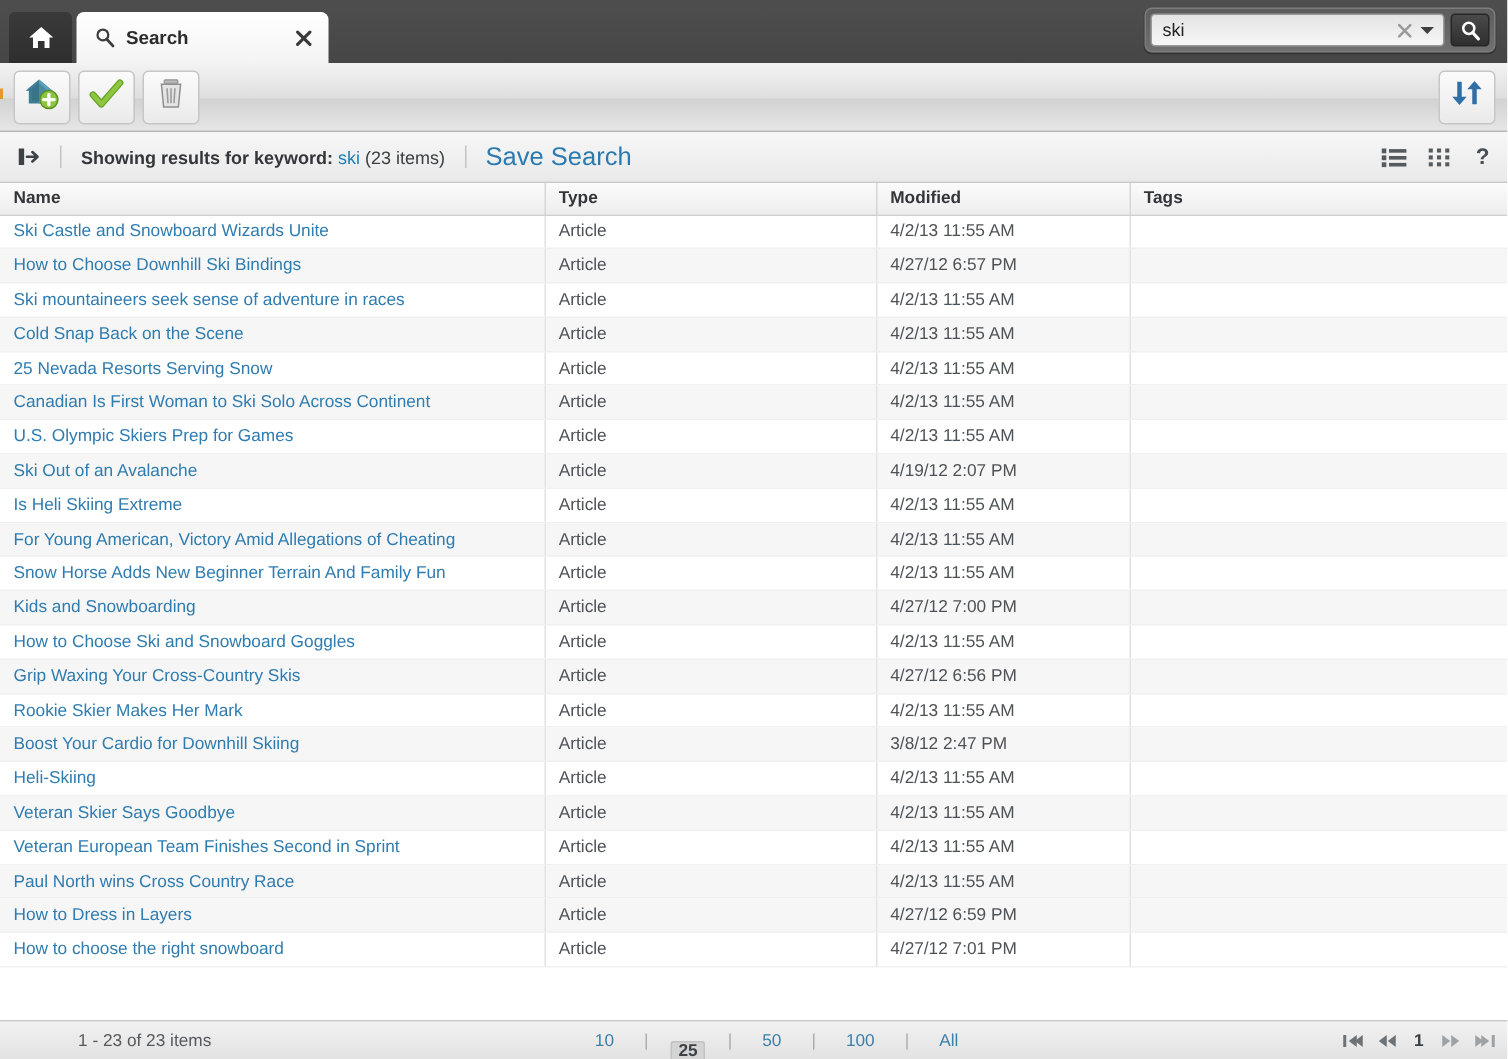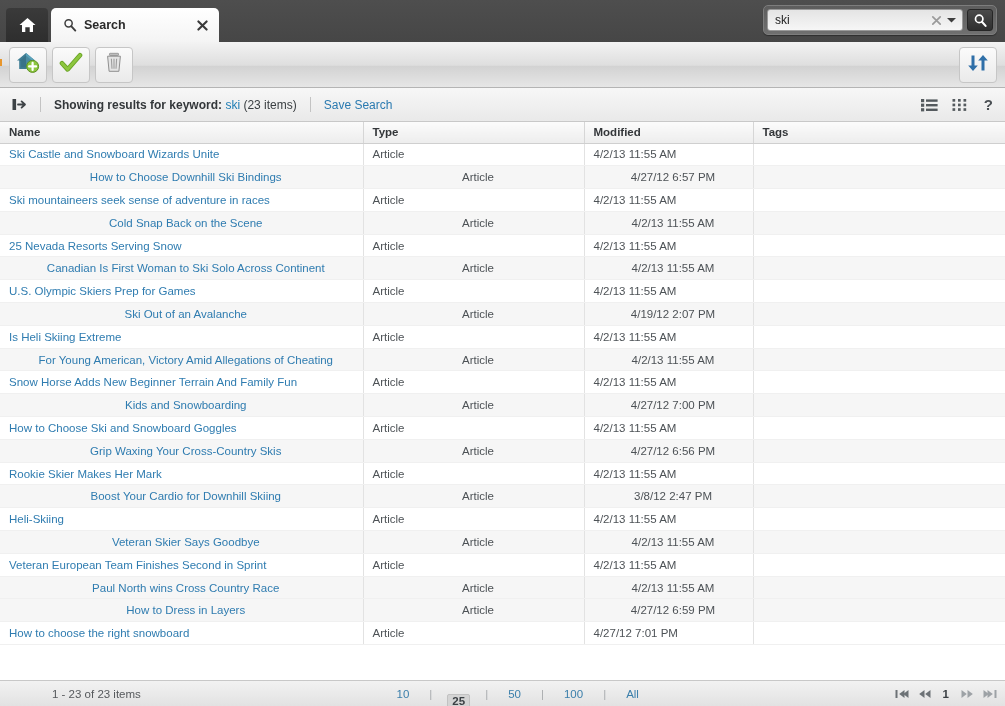--- a/index.html
+++ b/index.html
@@ -132,21 +132,21 @@
     border-bottom: 1px solid #c8c8c8;
     display: flex; align-items: center;
     padding: 0 10px 0 12px;
     flex: none;
   }
   .panel-toggle { display:flex; align-items:center; cursor:pointer; }
   .vsep { width: 1px; height: 15px; background: #c3c3c3; margin: 0 13px; }
   .showing { font-size: 12px; color: #33373a; font-weight: bold; white-space: nowrap; }
   .showing .kw { color: #1f7eb5; font-weight: normal; }
   .showing .cnt { color: #3a3f42; font-weight: normal; }
-  .savelink { font-size: 12px; color: #2a7ab0; cursor: pointer; white-space: nowrap; }
+  .savelink { font-size: 17px; color: #2a7ab0; cursor: pointer; white-space: nowrap; }
   .ibspacer { flex: 1; }
   .viewicon { margin-left: 14px; cursor: pointer; display:flex; align-items:center; }
   .helpicon { margin-left: 15px; margin-right: 2px; font-size: 15px; font-weight: bold; color: #4a4f53; cursor: pointer; }
 
   
   .tablewrap { flex: 1; overflow: hidden; position: relative; background:#fff; }
   table.results { width: 1005px; border-collapse: collapse; table-layout: fixed; }
   table.results th {
     height: 21px;
     background: linear-gradient(to bottom, #fbfbfb, #ededed);
@@ -161,21 +161,21 @@
   table.results td {
     height: 22.8px;
     font-size: 11.5px;
     color: #4d5256;
     padding: 0 0 0 9px;
     border-right: 1px solid #e2e2e2;
     border-bottom: 1px solid #f0f0f0;
     white-space: nowrap; overflow: hidden; text-overflow: ellipsis;
   }
   table.results td:last-child { border-right: 0; }
-  table.results tr.alt td { background: #f6f6f6; text-align: center; }
+  table.results tr.alt td { background: #f6f6f6; }
   .namelink { color: #2f7cb0; cursor: pointer; }
 
   
   .footer {
     height: 26px;
     background: linear-gradient(to bottom, #f2f2f2, #e2e2e2);
     border-top: 1px solid #c8c8c8;
     display: flex; align-items: center;
     padding: 0 8px 0 12px;
     flex: none;

